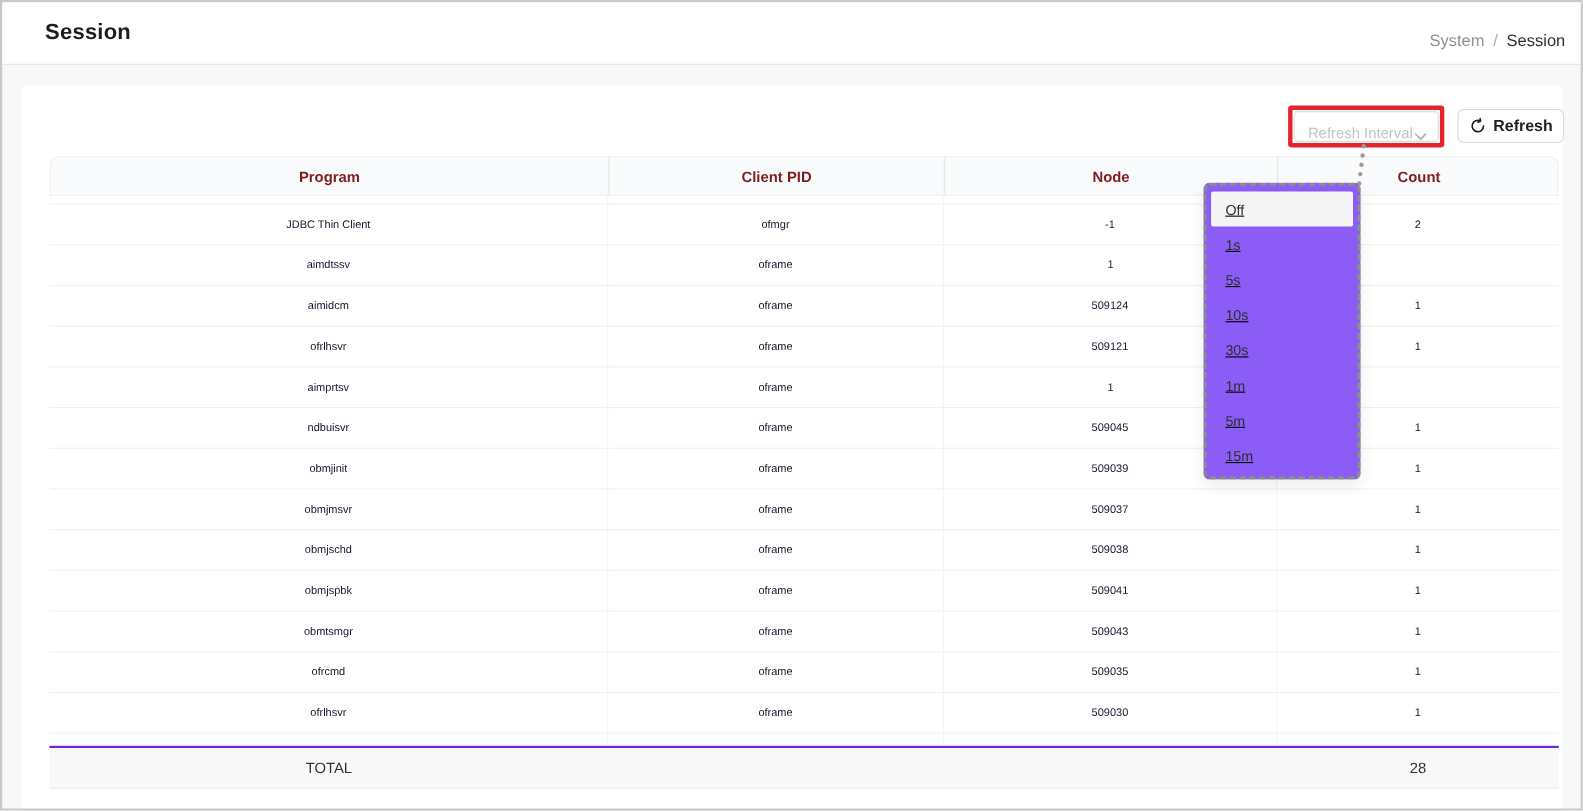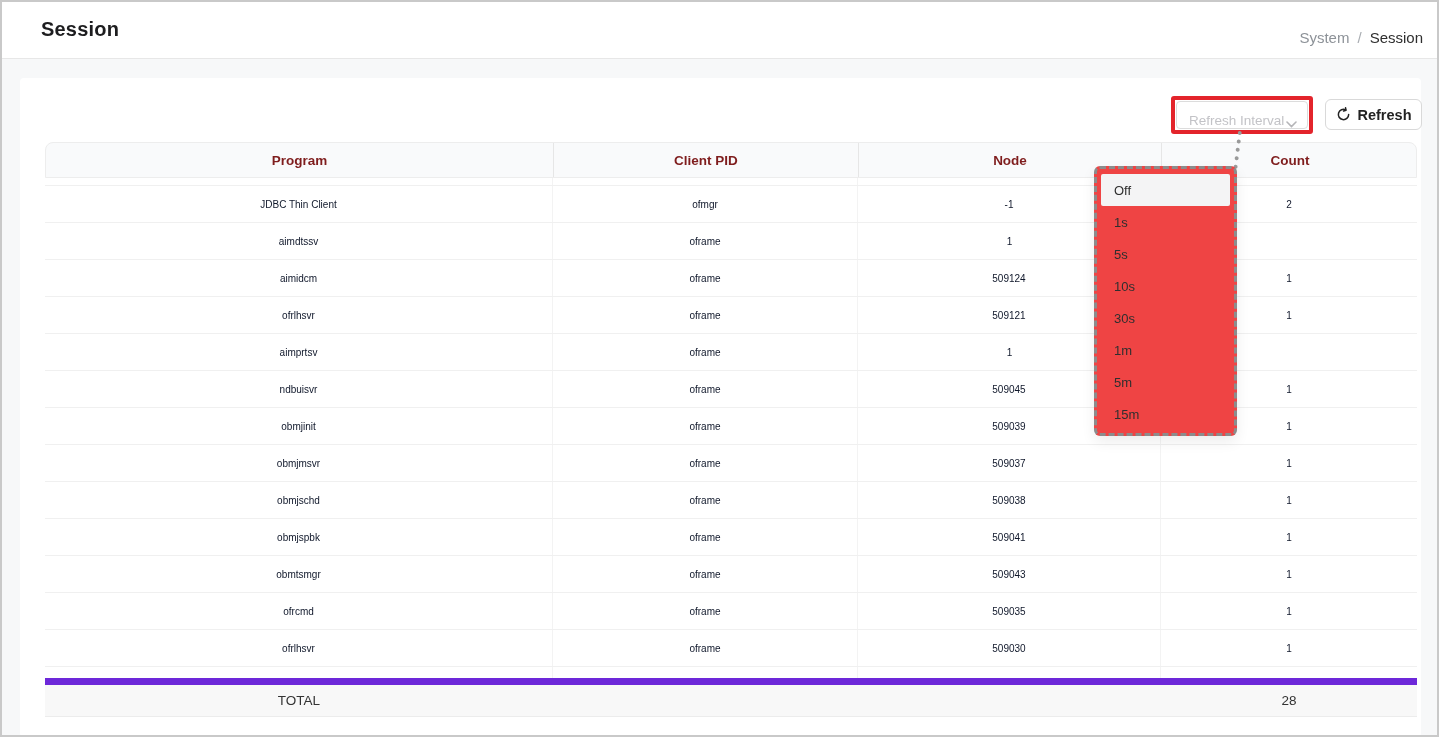--- a/index.html
+++ b/index.html
@@ -36,27 +36,27 @@
   .grid { display:grid; grid-template-columns:508px 305px 303px 256px; }
   .thead { height:36px; background:#f9fafb; border:1px solid #ededed; border-radius:8px 8px 0 0; }
   .thead .cell { font-size:13.5px; font-weight:700; color:#7f1d1d; }
   .thead .cell:not(:last-child) { border-right:1px solid #e6e6e6; }
   .cell { display:flex; align-items:center; justify-content:center; }
   .trow { height:37px; border-bottom:1px solid #f0f0f0; }
   .trow .cell { font-size:10px; color:#0f172a; }
   .trow .cell:not(:last-child) { border-right:1px solid #f3f3f3; }
   .partial-top { height:8px; }
   .partial-bottom { height:11px; border-bottom:none; }
-  .total-row { height:39px; background:#f8f8f8; border-top:7px solid #6d28d9; border-bottom:1px solid #ececec; }
+  .total-row { height:39px; background:#f8f8f8; border-top:2px solid #6d28d9; border-bottom:1px solid #ececec; }
   .total-row .cell { font-size:13.5px; color:#333; }
 
   
-  .dropdown-panel { position:absolute; left:1094px; top:166px; width:143px; height:270px; background:#ef4444;
+  .dropdown-panel { position:absolute; left:1094px; top:166px; width:143px; height:270px; background:#8b5cf6;
                     border:3px dashed #8c8c8c; border-radius:6px; z-index:30; padding:5px 4px;
-                    box-shadow:0 6px 14px rgba(0,0,0,.07); }
+                    box-shadow:0 6px 14px rgba(0,0,0,.07);text-decoration:underline; }
   .opt { height:32px; display:flex; align-items:center; padding-left:13px; font-size:13px; color:#2f2f2f;
          border-radius:2px; cursor:pointer; }
   .opt.hl { background:#f4f4f5; }
 
   .connector { position:absolute; left:1238px; top:131px; height:38px; width:0;
                border-left:4px dotted #9a9a9a; transform:rotate(7deg); transform-origin:top center; z-index:28;
                pointer-events:none; }
 </style>
 </head>
 <body>

